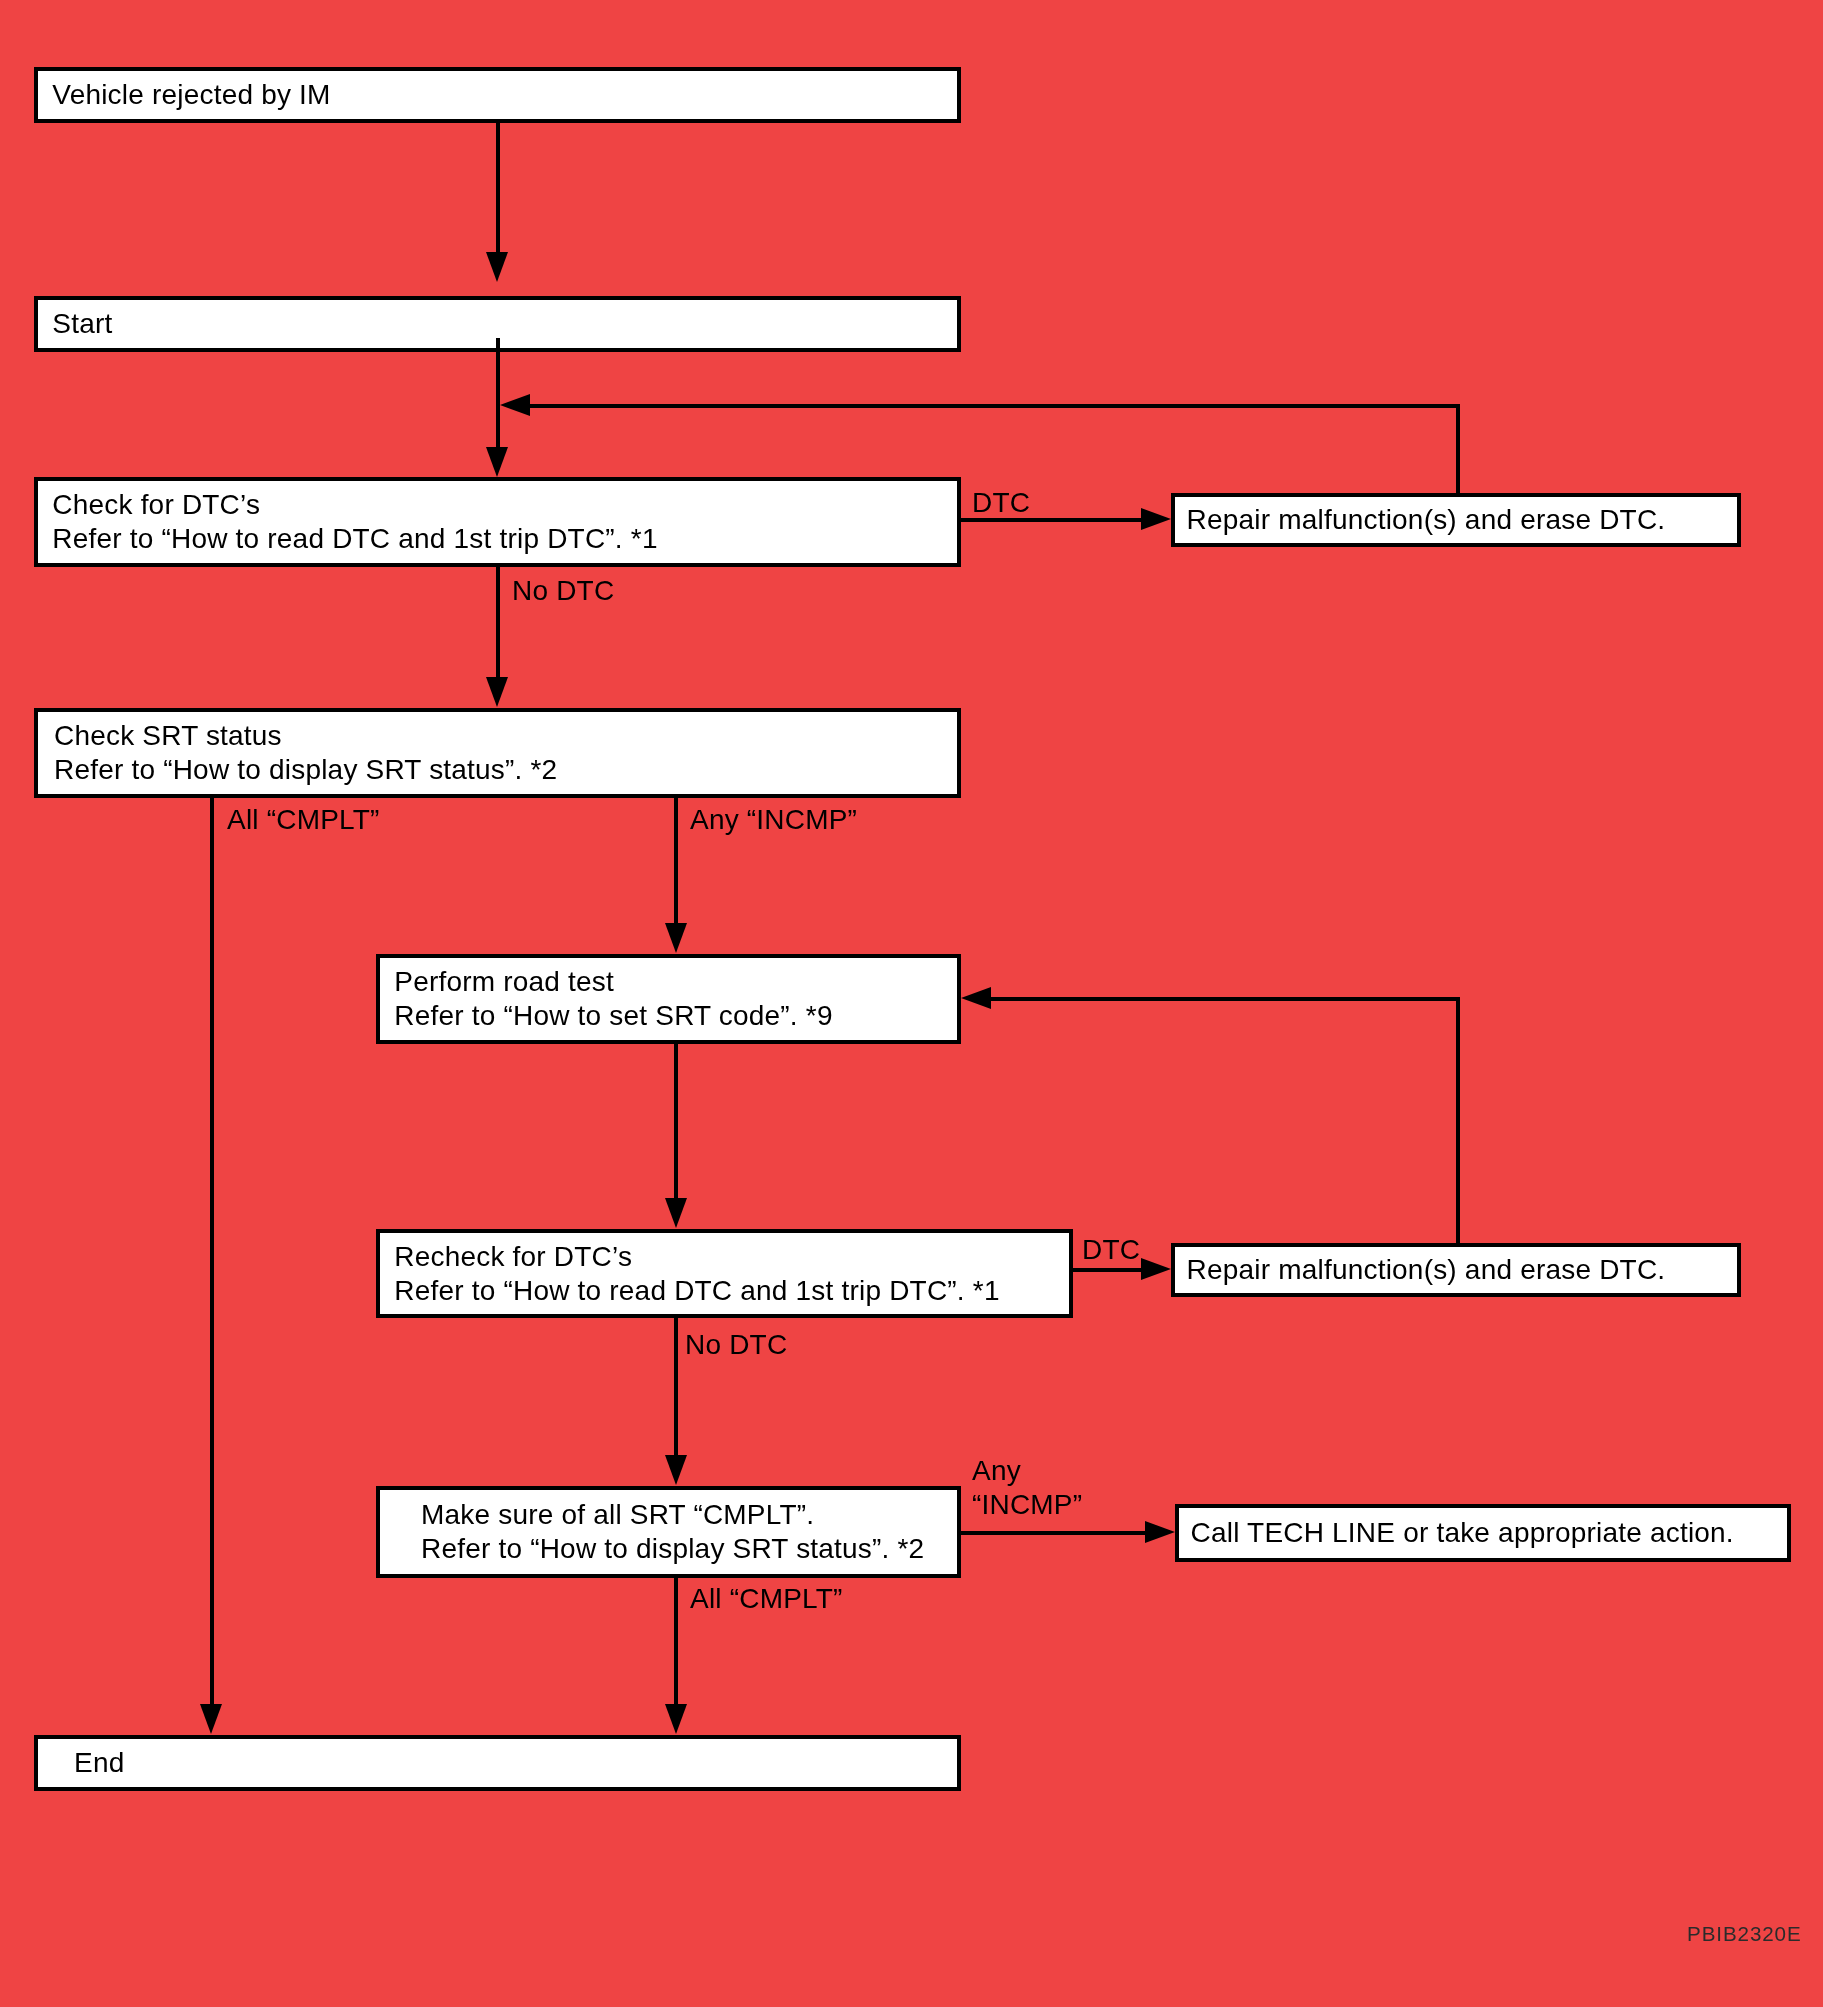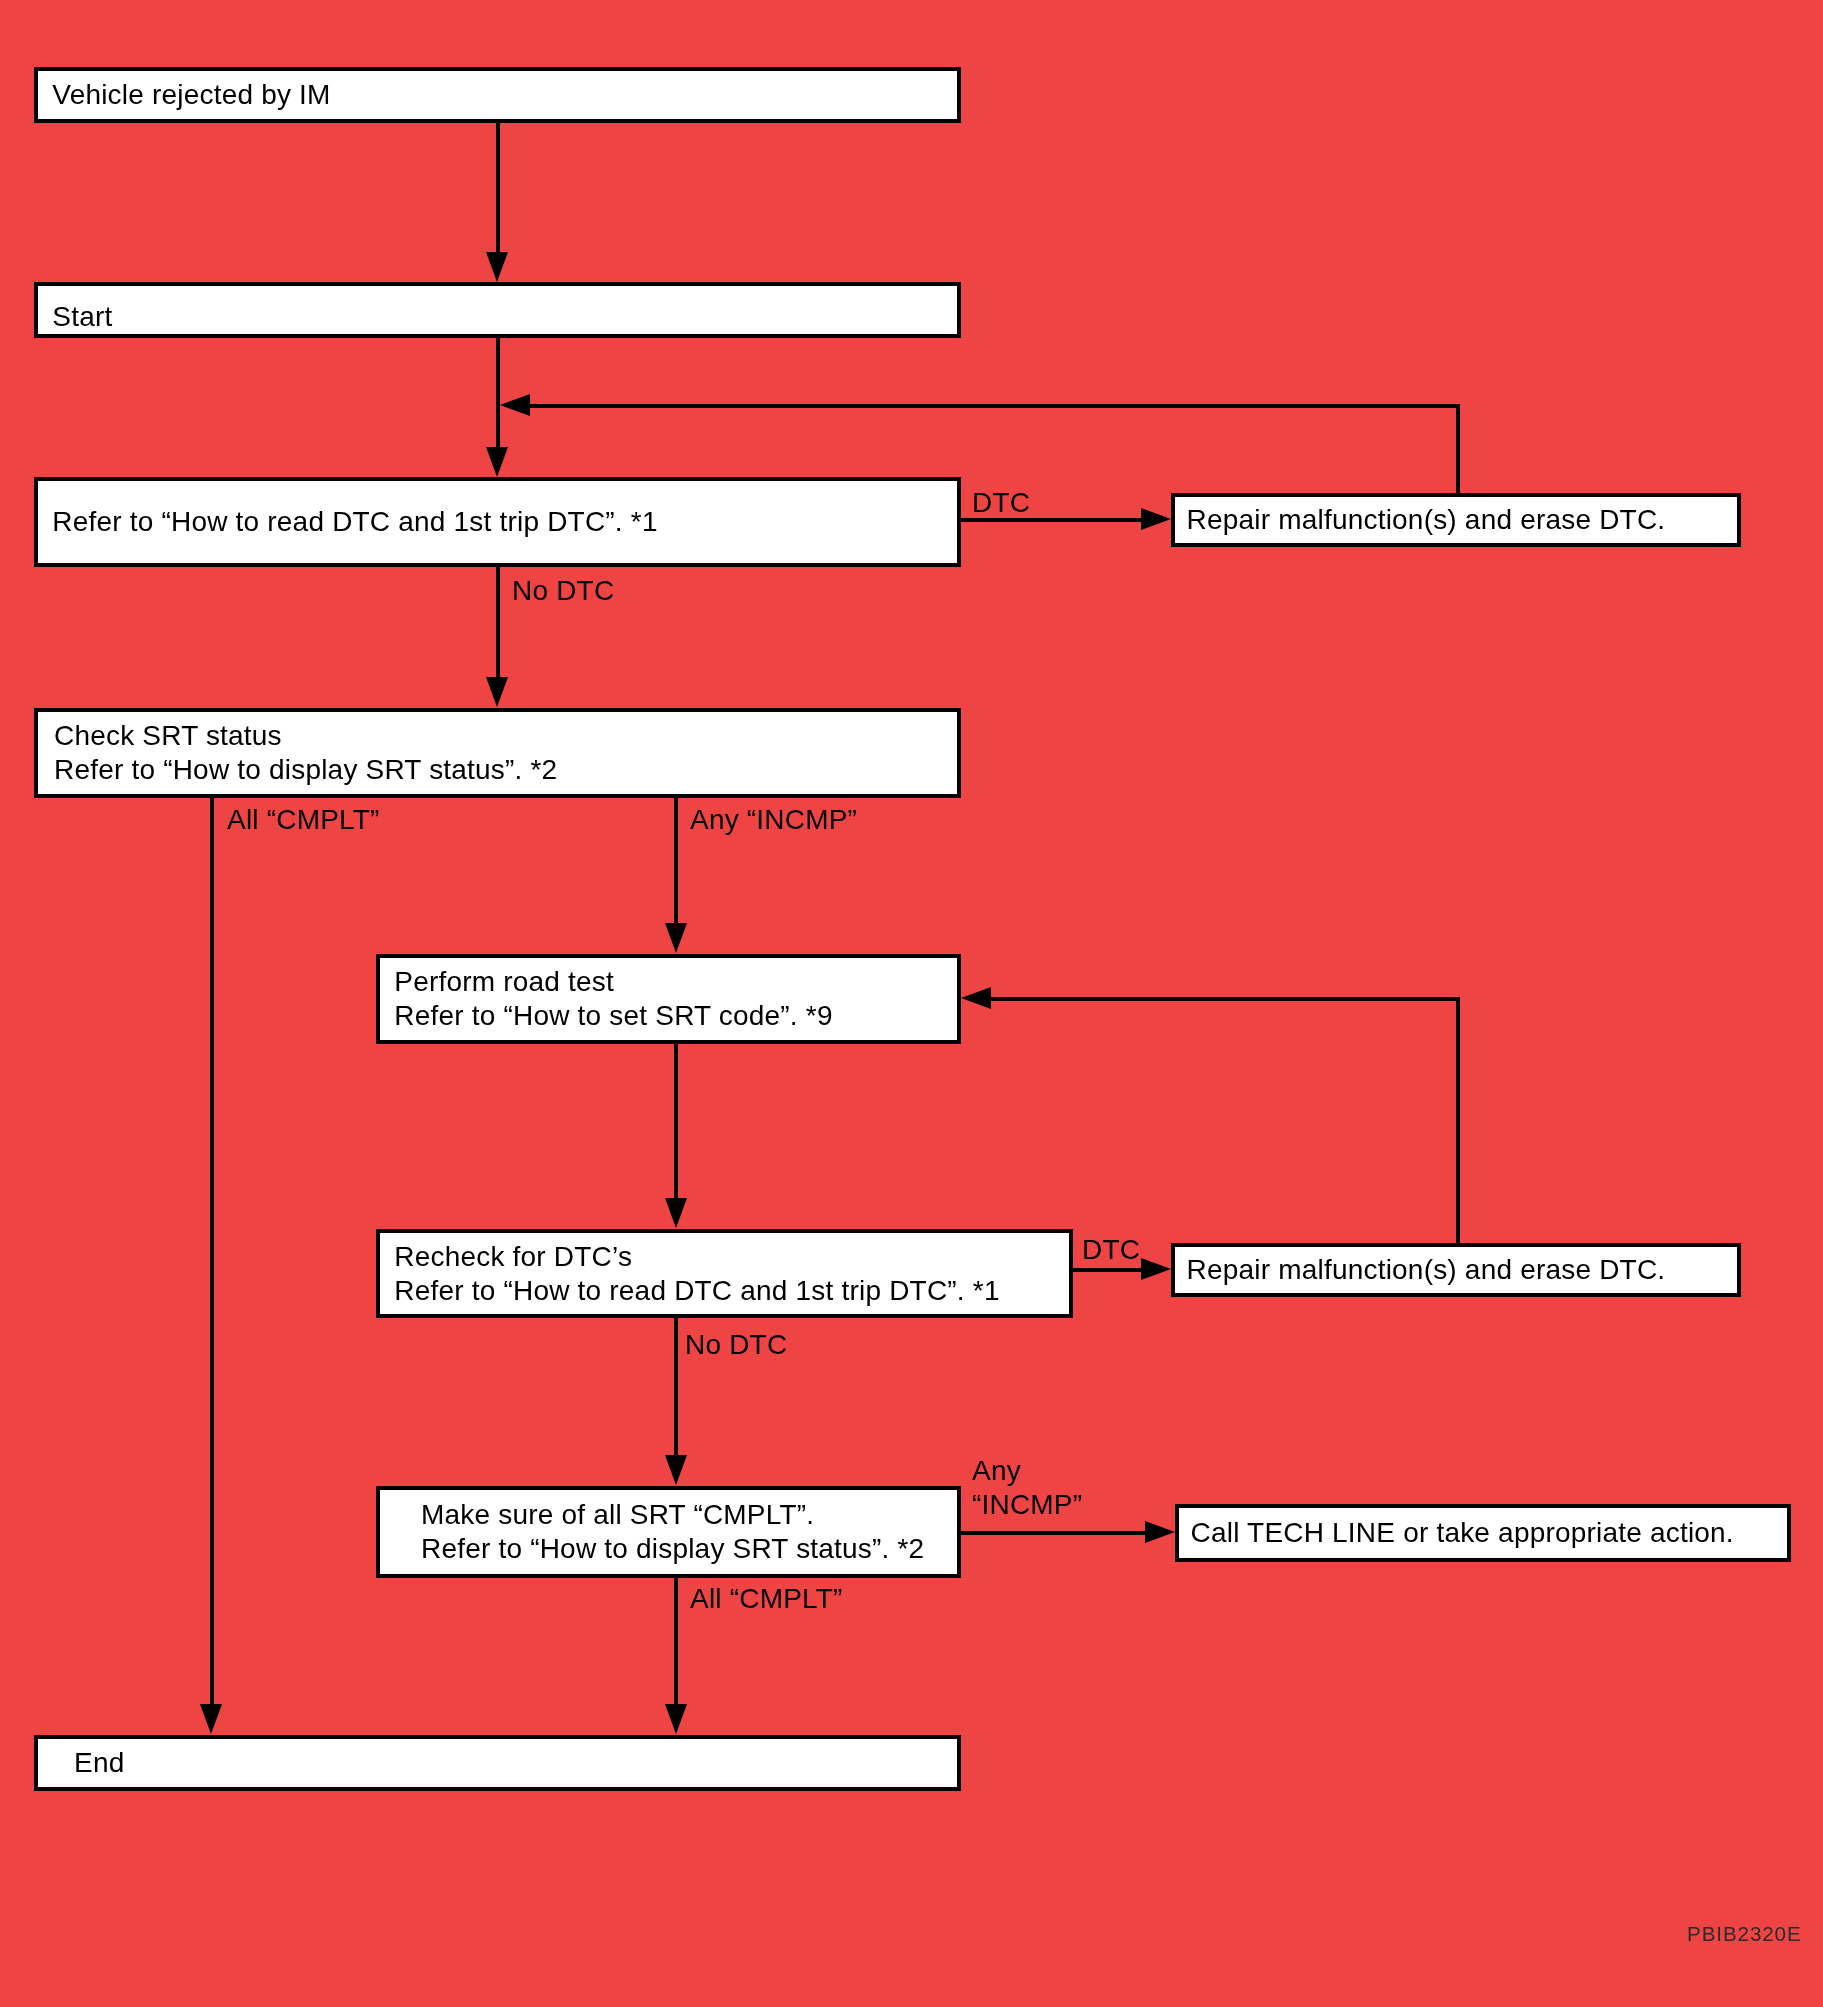--- a/index.html
+++ b/index.html
@@ -40,25 +40,26 @@
 </style>
 </head>
 <body>
 
 <div class="canvas">
 
   <div class="box" style="left:34px;top:67px;width:927px;height:56px;">
     <span class="ln">Vehicle rejected by IM</span>
   </div>
 
-  <div class="box" style="left:34px;top:282px;width:927px;height:56px;justify-content:flex-end;">
+  <div class="box" style="left:34px;top:296px;width:927px;height:56px;">
     <span class="ln">Start</span>
   </div>
 
   <div class="box" style="left:34px;top:477px;width:927px;height:90px;">
+    <span class="ln">Check for DTC’s</span>
     <span class="ln">Refer to “How to read DTC and 1st trip DTC”. *1</span>
   </div>
 
   <div class="box" style="left:1171px;top:493px;width:570px;height:54px;padding-left:11.6px;">
     <span class="ln">Repair malfunction(s) and erase DTC.</span>
   </div>
 
   <div class="box" style="left:34px;top:708px;width:927px;height:90px;padding-left:16px;">
     <span class="ln">Check SRT status</span>
     <span class="ln">Refer to “How to display SRT status”. *2</span>

